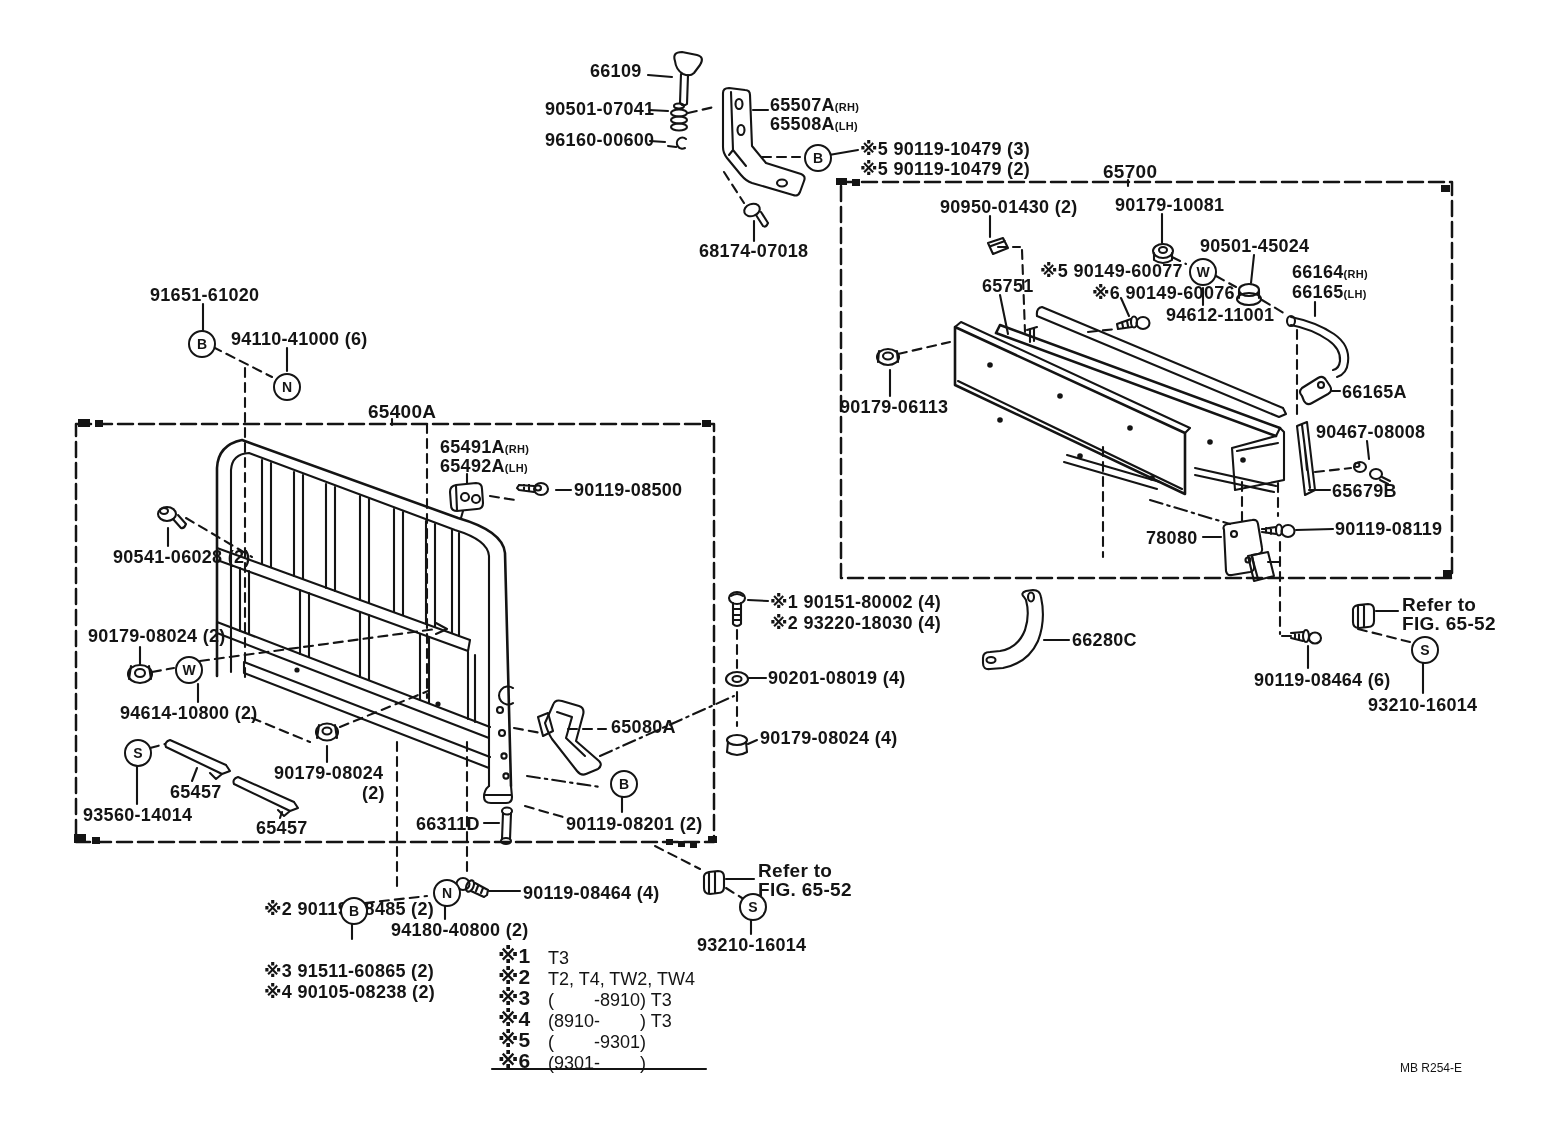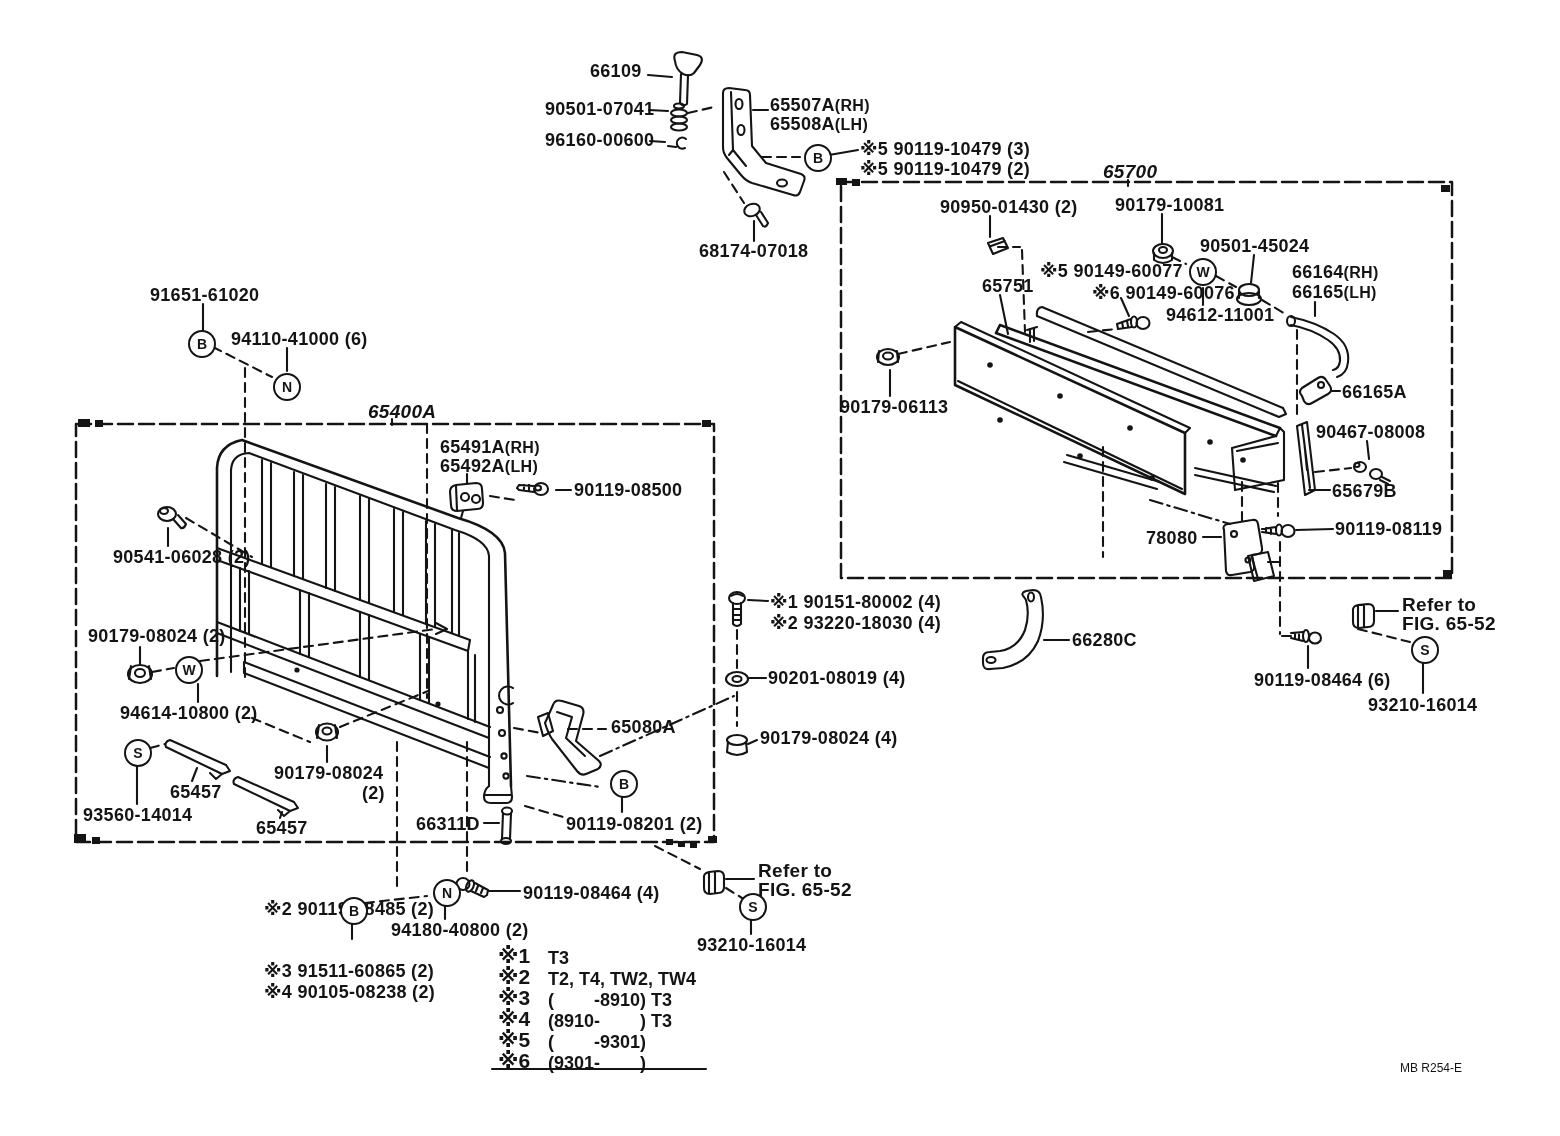--- a/index.html
+++ b/index.html
@@ -1,27 +1,27 @@
 <!DOCTYPE html>
 <html><head>
 <meta charset="utf-8">
 <style>
   html,body{margin:0;padding:0;background:#e8e8e8;}
   #stage{position:relative;width:1560px;height:1136px;background:#ffffff;overflow:hidden;
          font-family:"Liberation Sans","DejaVu Sans",sans-serif;color:#141414;}
   #art{position:absolute;left:0;top:0;}
   .pl{position:absolute;font-size:18px;font-weight:bold;white-space:pre;letter-spacing:.3px;line-height:1.05;}
-  .pl .sm{font-size:16px;font-weight:bold;}
-  .big{font-size:19px;font-style:italic;}
+  .pl .sm{font-size:11px;font-weight:bold;}
+  .big{font-size:19px;}
   .ref{font-size:19px;}
   .cl{position:absolute;width:24px;height:24px;border:2.4px solid #141414;border-radius:50%;
       background:#fff;display:flex;align-items:center;justify-content:center;
       font-size:14px;font-weight:bold;z-index:3;}
   .lkey{position:absolute;font-size:21px;font-weight:bold;white-space:pre;}
-  .lval{position:absolute;font-size:18px;font-weight:bold;white-space:pre;}
+  .lval{position:absolute;font-size:18px;font-weight:normal;white-space:pre;}
   .foot{position:absolute;font-size:12px;font-weight:normal;}
   svg *{vector-effect:non-scaling-stroke;}
   .s{stroke:#141414;stroke-width:2.1;fill:none;stroke-linecap:round;stroke-linejoin:round;}
   .th{stroke-width:2.6;}
   .dash{stroke-dasharray:9 6;}
   .ddot{stroke-dasharray:13 5 2.5 5;}
   .box{stroke-dasharray:15 6;stroke-width:2.5;}
   .fl{fill:#141414;stroke:none;}
 </style>
 </head>

